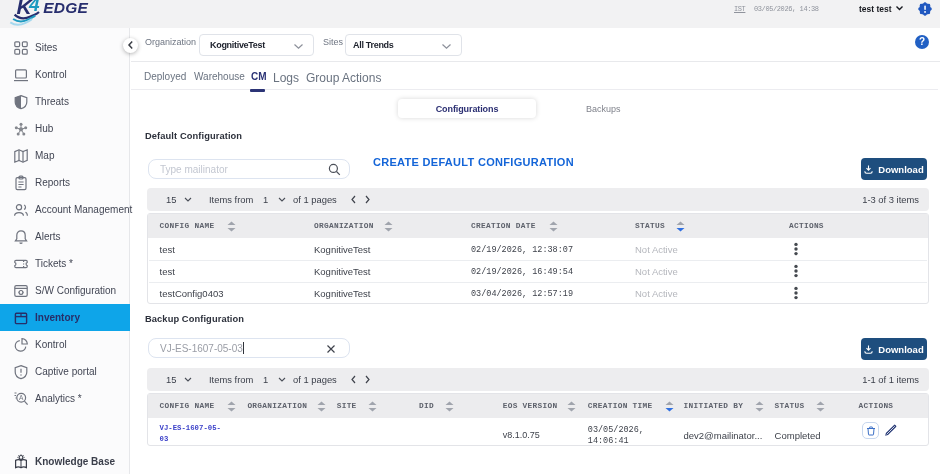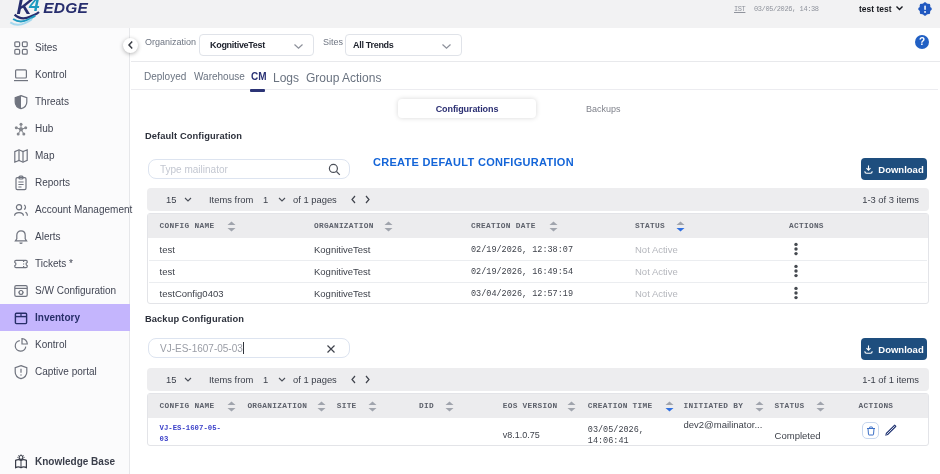--- a/index.html
+++ b/index.html
@@ -8,21 +8,21 @@
 #page{position:relative;width:940px;height:474px;background:#fff}
 
 #hdr{left:0;top:0;width:940px;height:28px;background:#f2f2f3}
 .hmono{font-family:"Liberation Mono",monospace;color:#8f939c;font-size:7px;letter-spacing:-0.4px}
 
 #sbar{left:0;top:28px;width:130px;height:446px;background:#fbfbfc;border-right:1px solid #e6e7ea}
 .sitem{position:absolute;left:0;width:130px;height:27px;display:flex;align-items:center}
 .sitem .ic{width:16px;height:16px;margin-left:13px;flex:0 0 16px}
 .sitem{font-size:0}
 .slb{margin-left:6px;font-size:10px;color:#424654;white-space:nowrap}
-.sel{background:#c4b5fd}
+.sel{background:#0ea5e9}
 .sel .slb{color:#272e68;font-weight:bold}
 
 .gtxt{color:#6e7582;font-size:9px}
 .selbox{position:absolute;height:22px;background:#fff;border:1px solid #e0e3e9;border-radius:4px;display:flex;align-items:center}
 .selbox b{font-size:9px;color:#1d212c;letter-spacing:-0.3px}
 .mono{font-family:"Liberation Mono",monospace}
 .band{position:absolute;left:147px;width:782px;background:#ededef;border-radius:4px}
 .tbl{position:absolute;left:147px;width:782px;background:#fff;border:1px solid #e3e4e8;border-radius:3px}
 .thead{position:absolute;left:0;top:0;width:100%;background:#ececee}
 .th{position:absolute;font-family:"Liberation Mono",monospace;font-size:7.8px;font-weight:bold;color:#5e626c;letter-spacing:0.3px;white-space:nowrap}
@@ -177,20 +177,29 @@
       <span class="slb">Kontrol</span>
     </div>
   <div class="sitem" style="top:358px">
       <svg class="ic" viewBox="0 0 16 16" fill="none" stroke="#70747f" stroke-width="1.2">
         <path d="M8 1.6 L13.8 3.6 V8 C13.8 11.4 11.4 13.7 8 14.7 C4.6 13.7 2.2 11.4 2.2 8 V3.6 Z"></path>
         <path d="M8 4.8 V8.8"></path>
         <circle cx="8" cy="11" r="0.7" fill="#70747f" stroke="none"></circle>
       </svg>
       <span class="slb">Captive portal</span>
     </div>
+  <div class="sitem" style="top:385px">
+      <svg class="ic" viewBox="0 0 16 16" fill="none" stroke="#70747f" stroke-width="1.2">
+        <path d="M1.5 2 H3.5 M1.5 4.5 H3 M2.5 7 H3.5" stroke-width="1"></path>
+        <circle cx="8.2" cy="6.8" r="4.4"></circle>
+        <path d="M11.4 10.2 L14.6 13.6"></path>
+        <text x="8.2" y="9" text-anchor="middle" font-size="6.5" fill="#70747f" stroke="none" font-family="Liberation Sans">A</text>
+      </svg>
+      <span class="slb">Analytics *</span>
+    </div>
   <div class="sitem" style="top:448px">
       <svg class="ic" viewBox="0 0 16 16" fill="none" stroke="#3a3e4a" stroke-width="1.2">
         <path d="M2.6 13.6 Q5.3 12.2 8 13.6 Q10.7 12.2 13.4 13.6 V6.4 Q10.7 5 8 6.4 Q5.3 5 2.6 6.4 Z"></path>
         <path d="M8 6.4 V13.6" stroke-width="1"></path>
         <circle cx="8" cy="3.4" r="1.9"></circle>
         <path d="M8 0.4 V1 M5.2 1.2 L5.8 1.8 M10.8 1.2 L10.2 1.8 M4.4 3.4 H5.1 M10.9 3.4 H11.6" stroke-width="0.9"></path>
       </svg>
       <span class="slb" style="font-weight:bold;color:#3a3e4a">Knowledge Base</span>
     </div>
 
@@ -398,21 +407,21 @@
     <svg class="abs" style="left:667px;top:7px" width="11" height="11" viewBox="0 0 11 11">
         <path d="M5.5 0.5 L9.5 4 H1.5 Z" fill="#a0a4ad"></path>
         <path d="M5.5 10.5 L1.5 7 H9.5 Z" fill="#a0a4ad"></path>
       </svg>
     <span class="th" style="left:710.5px;top:8px">ACTIONS</span>
     <span class="abs mono" style="left:11.6px;top:30px;font-size:7.3px;font-weight:bold;color:#3b40c9">VJ-ES-1607-05-</span>
     <span class="abs mono" style="left:11.6px;top:41px;font-size:7.3px;font-weight:bold;color:#3b40c9">03</span>
     <span class="td" style="left:354.7px;top:36px;font-size:9px">v8.1.0.75</span>
     <span class="tdm" style="left:439.8px;top:30.5px">03/05/2026,</span>
     <span class="tdm" style="left:439.8px;top:41.5px">14:06:41</span>
-    <span class="td" style="left:535.5px;top:25px">dev2@mailinator...</span>
+    <span class="td" style="left:535.5px;top:36px">dev2@mailinator...</span>
     <span class="td" style="left:626.6px;top:36px">Completed</span>
     <div class="abs" style="left:714px;top:28px;width:17px;height:17px;border:1px solid #c7d7ee;border-radius:5px">
       <svg style="position:absolute;left:2.5px;top:2.5px" width="10" height="10" viewBox="0 0 10 10" fill="none" stroke="#3a6fc6" stroke-width="1">
           <path d="M1 2.5 H9"></path>
           <path d="M3.5 2.5 V1.5 Q3.5 1 4 1 H6 Q6.5 1 6.5 1.5 V2.5"></path>
           <path d="M2 2.5 L2.5 8.5 Q2.5 9 3 9 H7 Q7.5 9 7.5 8.5 L8 2.5"></path>
         </svg>
     </div>
     <svg class="abs" style="left:735px;top:28px" width="16" height="16" viewBox="0 0 16 16">
         <path d="M2.2 13.8 L2.9 11 L11 2.9 Q11.6 2.3 12.3 2.9 L13.1 3.7 Q13.7 4.4 13.1 5 L5 13.1 L2.2 13.8 Z" fill="#273a77"></path>

